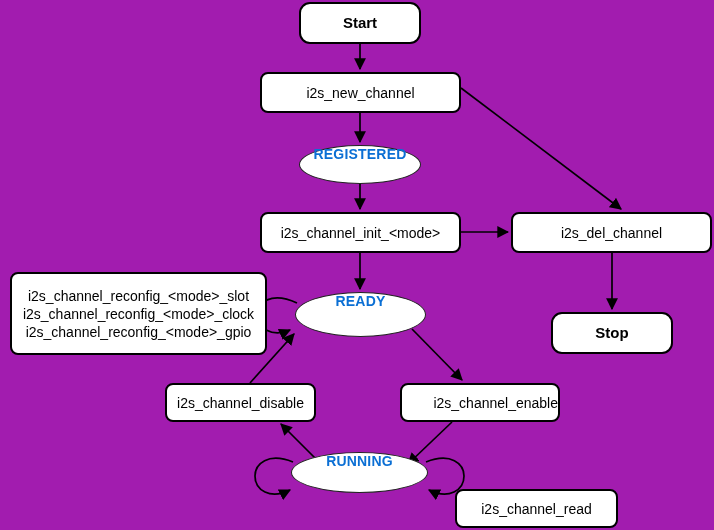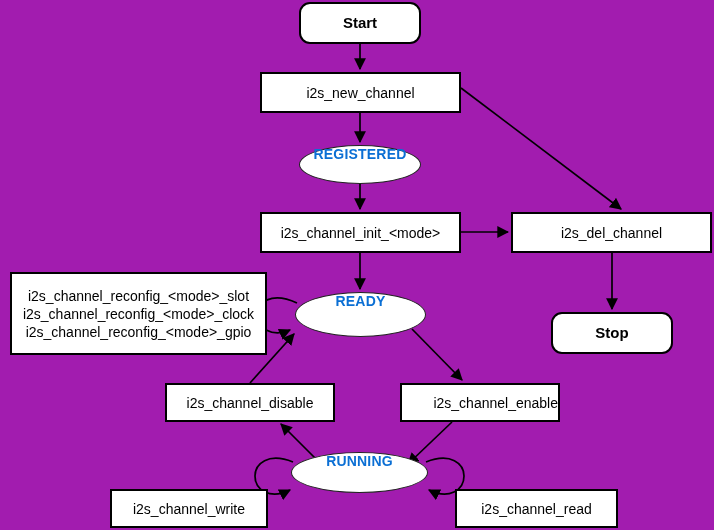--- a/index.html
+++ b/index.html
@@ -37,21 +37,21 @@
     font-size: 14px;
     line-height: 18px;
     z-index: 2;
   }
   .terminal {
     border-radius: 11px;
     font-weight: bold;
     font-size: 15px;
   }
   .process {
-    border-radius: 0;
+    border-radius: 8px;
   }
   .multiline {
     flex-direction: column;
     padding: 6px 10px;
   }
   .multiline .line {
     white-space: nowrap;
   }
   .state {
     position: absolute;
@@ -137,33 +137,30 @@
   <div class="state" style="left:295px; top:292px; width:131px; height:45px;">
     <span>READY</span>
   </div>
 
   <div class="node process multiline" style="left:10px; top:272px; width:257px; height:83px;">
     <span class="line">i2s_channel_reconfig_&lt;mode&gt;_slot</span>
     <span class="line">i2s_channel_reconfig_&lt;mode&gt;_clock</span>
     <span class="line">i2s_channel_reconfig_&lt;mode&gt;_gpio</span>
   </div>
 
-  <div class="node process" style="left:165px; top:383px; width:170px; height:39px;justify-content:center;">
+  <div class="node process" style="left:165px; top:383px; width:151px; height:39px;justify-content:center;">
     <span>i2s_channel_disable</span>
   </div>
 
   <div class="node process" style="left:400px; top:383px; width:160px; height:39px;justify-content:flex-end;">
     <span>i2s_channel_enable</span>
   </div>
 
   <div class="state" style="left:291px; top:452px; width:137px; height:41px;">
     <span>RUNNING</span>
   </div>
 
-  <div class="node process" style="left:110px; top:489px; width:158px; height:39px;">
-    <span>i2s_channel_write</span>
-  </div>
 
   <div class="node process" style="left:455px; top:489px; width:163px; height:39px;">
     <span>i2s_channel_read</span>
   </div>
 
 </div>
 
 </body></html>

